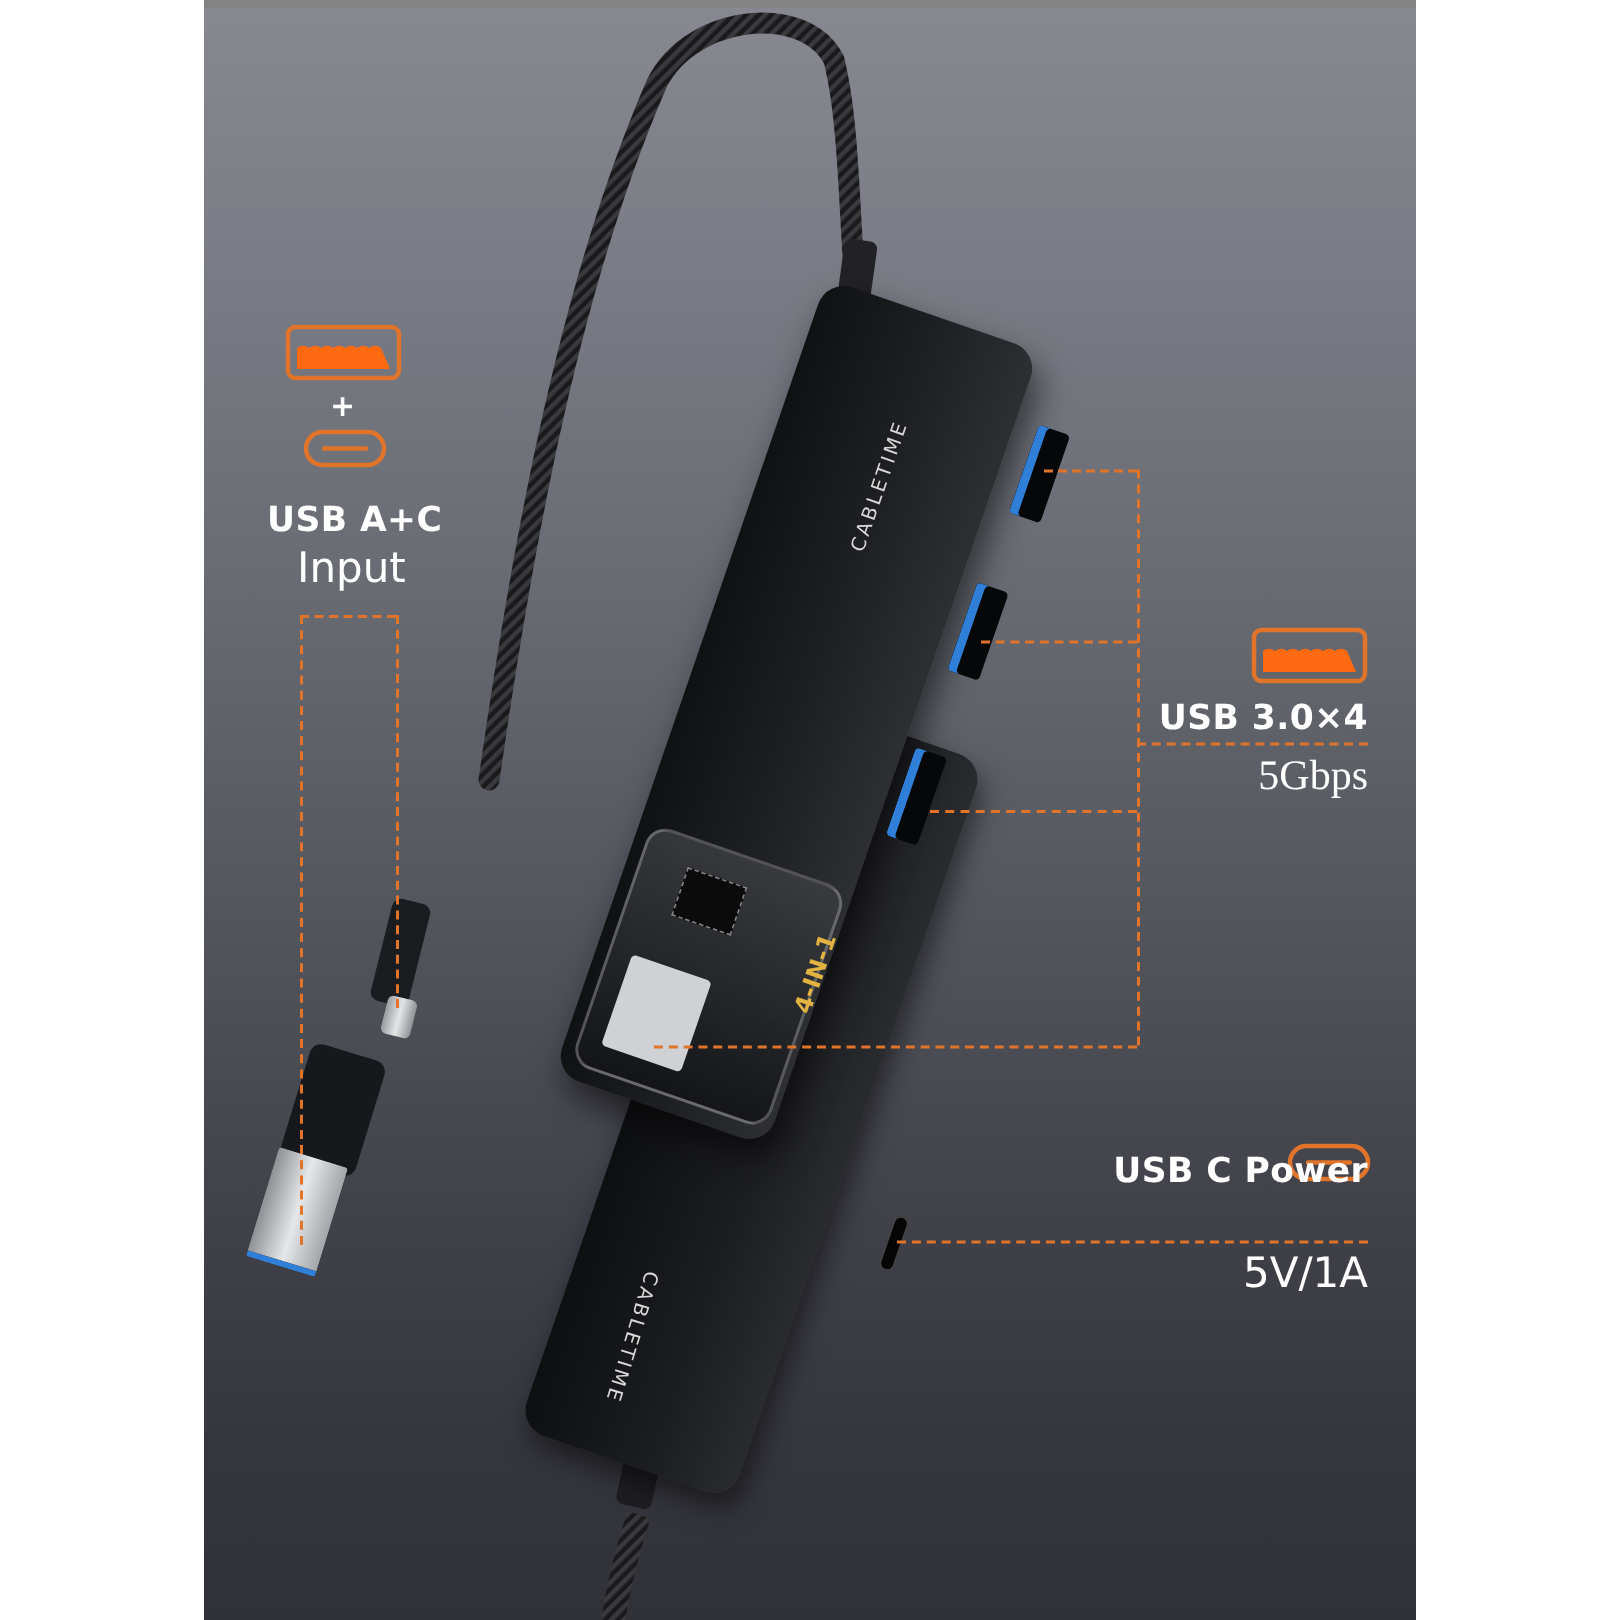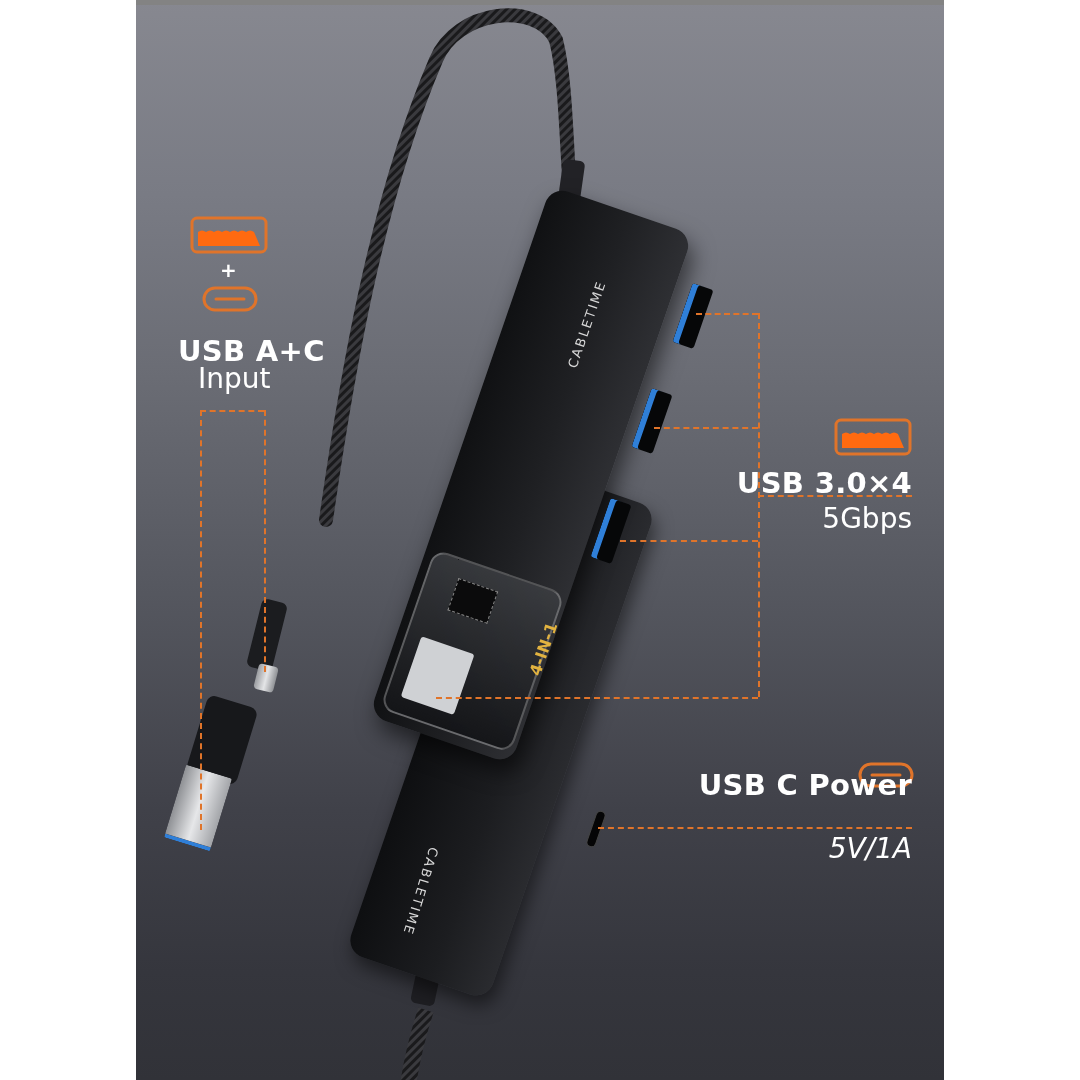--- a/index.html
+++ b/index.html
@@ -4,21 +4,21 @@
 <style>
   html, body { margin:0; padding:0; background:#ffffff; }
   body { width:1080px; height:1080px; position:relative; overflow:hidden; font-family:"DejaVu Sans", sans-serif; }
   .panel {
     position:absolute; left:136px; top:0; width:808px; height:1080px;
     background: linear-gradient(180deg, #878890 0%, #797b84 18%, #6a6c74 35%, #55575f 55%, #404149 75%, #35363d 90%, #313238 100%);
     overflow:hidden;
   }
   .panel::before { content:""; position:absolute; left:0; top:0; right:0; height:5px; background:#838383; }
   .abs { position:absolute; }
-  .label-main { color:#ffffff; font-weight:bold; font-size:29px; letter-spacing:0.3px; white-space:nowrap; }
+  .label-main { color:#ffffff; font-weight:bold; font-size:23px; letter-spacing:0.3px; white-space:nowrap; }
   .label-sub { color:#ffffff; font-size:28px; white-space:nowrap; }
   .dash-h { position:absolute; height:0; border-top:2px dashed #e0742a; }
   .dash-v { position:absolute; width:0; border-left:2px dashed #e0742a; }
   svg { display:block; }
 </style>
 </head>
 <body>
 
 <div class="panel">
 
@@ -88,22 +88,22 @@
     <line x1="14" y1="13" x2="42" y2="13" stroke="#e0742a" stroke-width="3" stroke-linecap="round"></line>
   </svg>
   <div class="abs label-main" style="left:42px; top:334px;">USB A+C</div>
   <div class="abs label-sub" style="left:62px; top:362px;">Input</div>
 
   <svg class="abs" style="left:698px; top:418px" width="78" height="38">
     <rect x="2" y="2" width="74" height="34" rx="5" fill="none" stroke="#e0742a" stroke-width="3"></rect>
     <path d="M8 16 q4 -3 8 0 q4 -3 8 0 q4 -3 8 0 q4 -3 8 0 q4 -3 8 0 q4 -3 8 0 q4 -3 8 0 L 70 30 L 8 30 Z" fill="#ff6a10"></path>
   </svg>
   <div class="abs label-main" style="right:32px; top:466px;margin-left:44px;">USB 3.0×4</div>
-  <div class="abs label-sub" style="right:32px; top:502px;">5Gbps</div>
+  <div class="abs label-sub" style="right:32px; top:502px;font-family:Liberation Serif, serif;">5Gbps</div>
 
   <svg class="abs" style="left:722px; top:762px" width="56" height="26">
     <rect x="2" y="2" width="52" height="22" rx="11" fill="none" stroke="#e0742a" stroke-width="3"></rect>
     <line x1="14" y1="13" x2="42" y2="13" stroke="#e0742a" stroke-width="3" stroke-linecap="round"></line>
   </svg>
   <div class="abs label-main" style="right:32px; top:768px;">USB C Power</div>
-  <div class="abs label-sub" style="right:32px; top:832px;font-style:italic;">5V/1A</div>
+  <div class="abs label-sub" style="right:32px; top:832px;">5V/1A</div>
 
 </div>
 
 </body></html>

